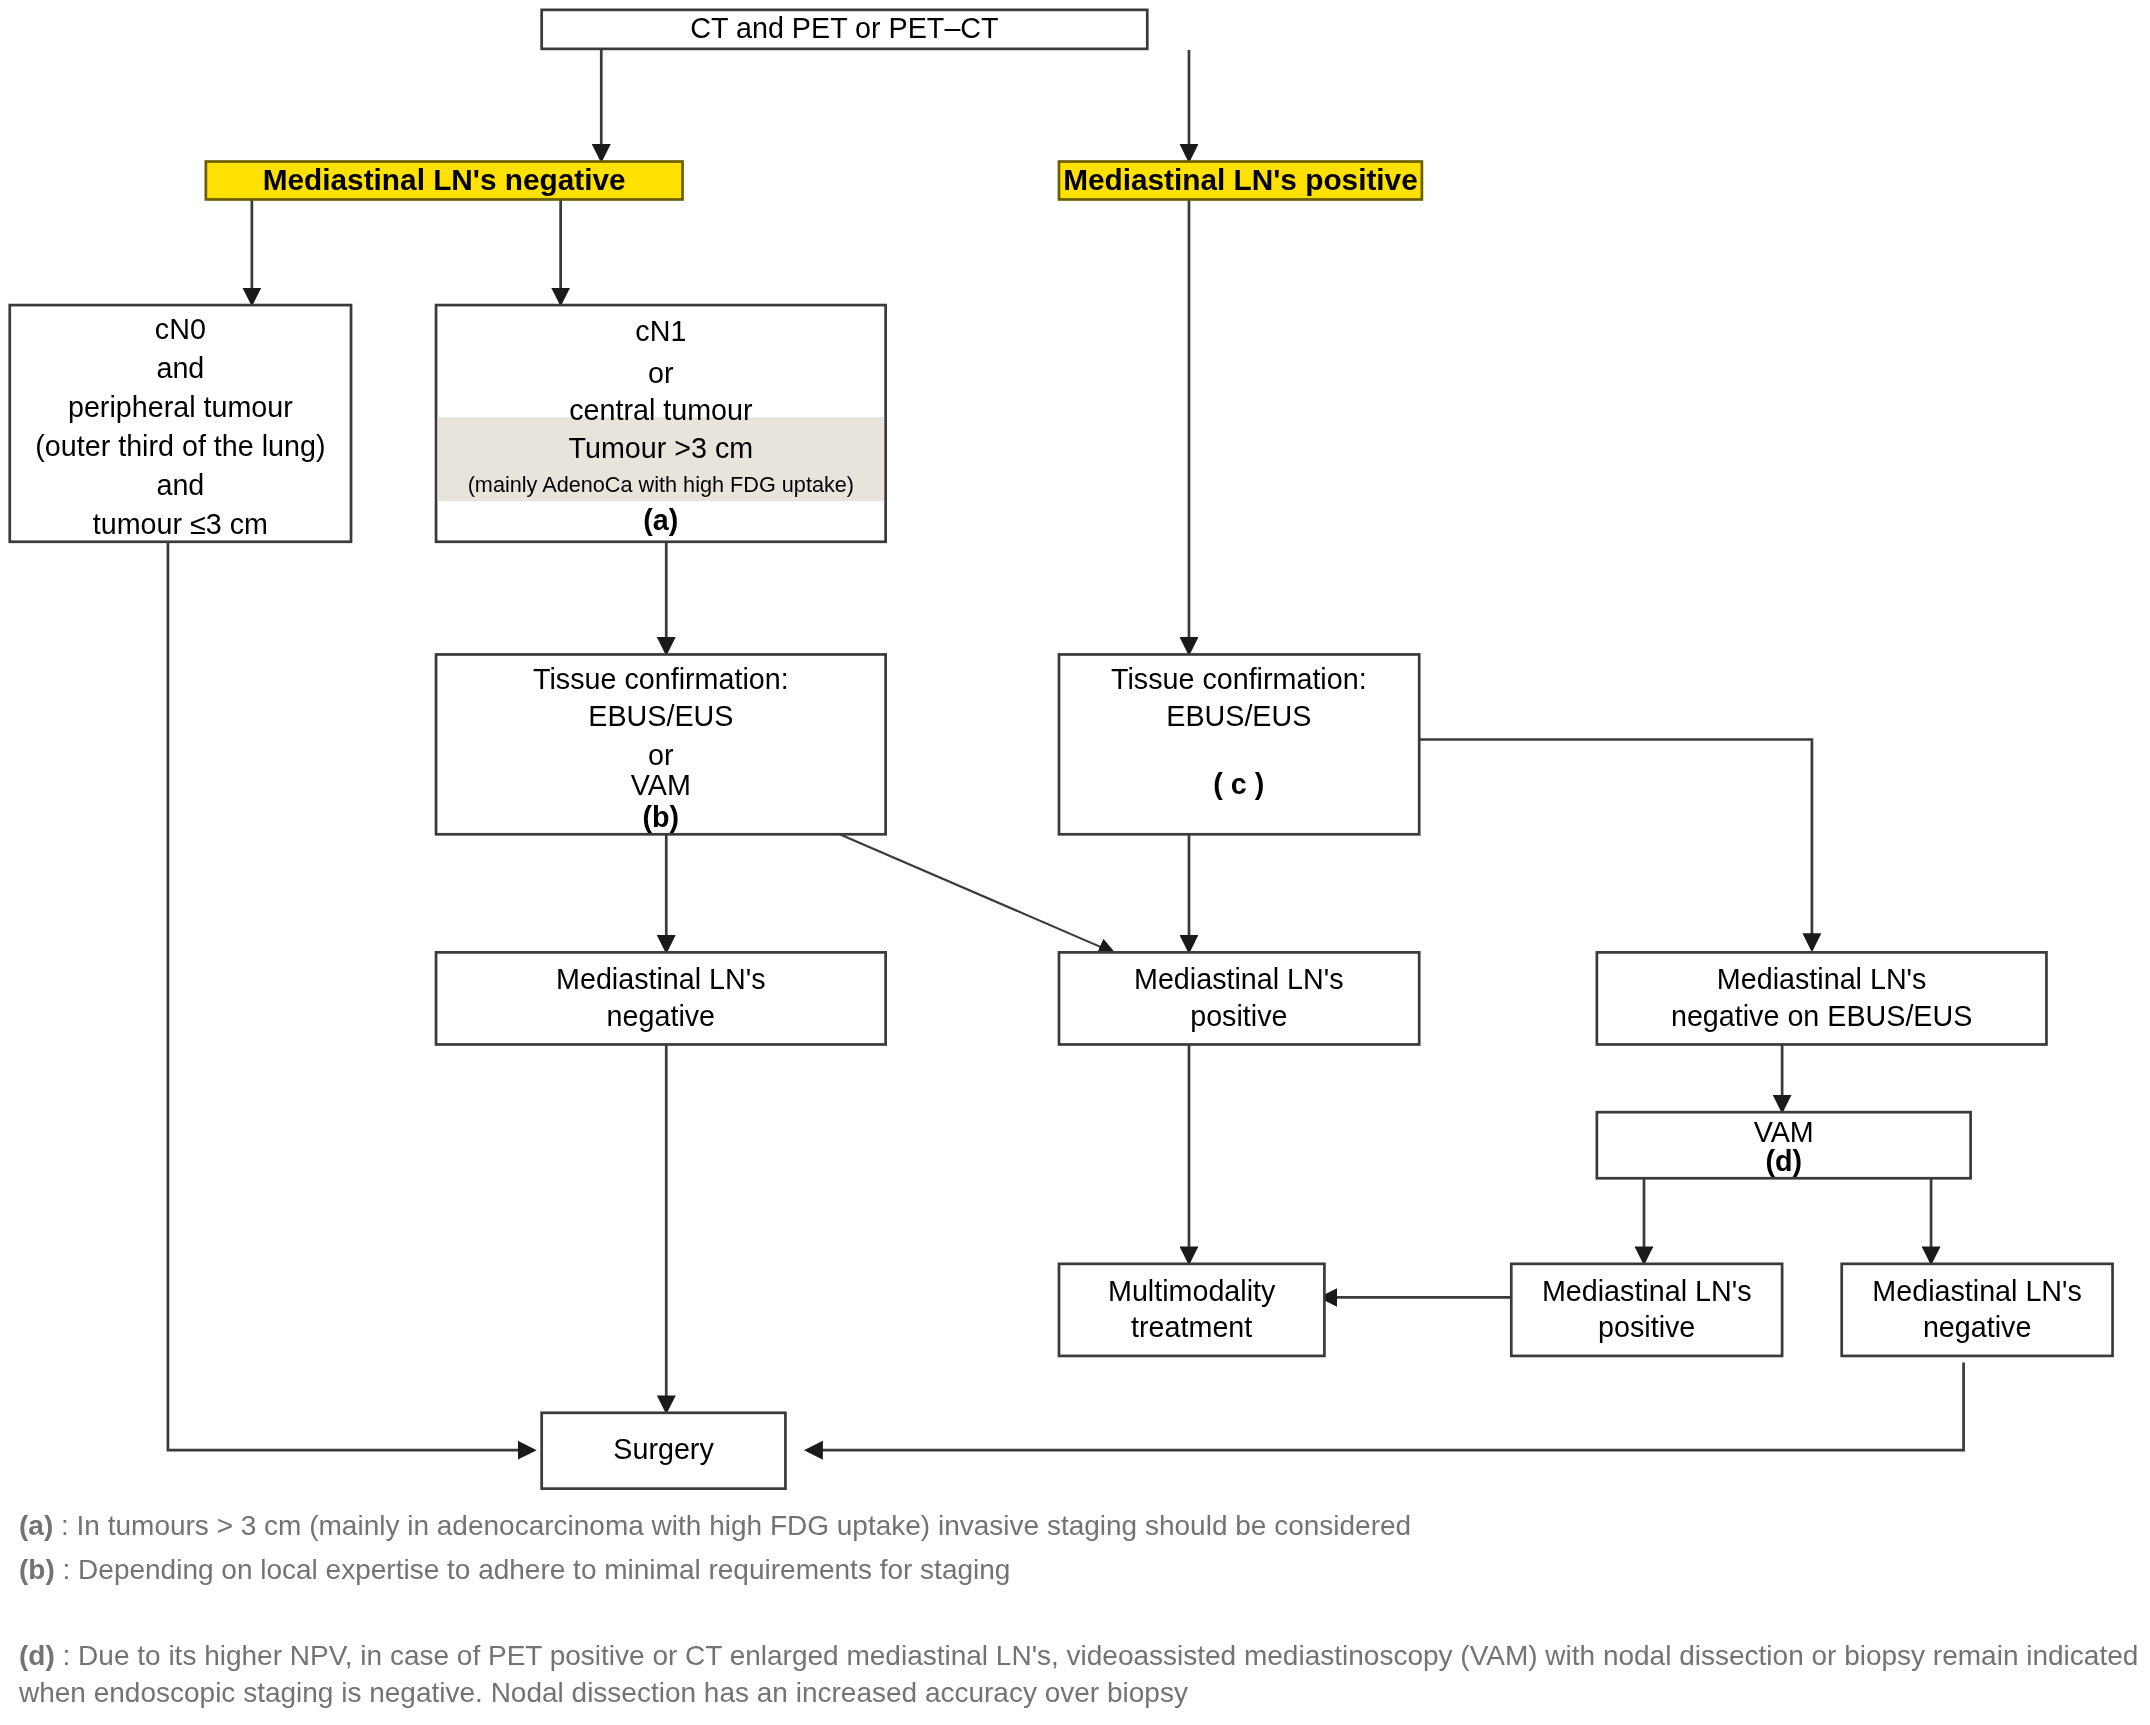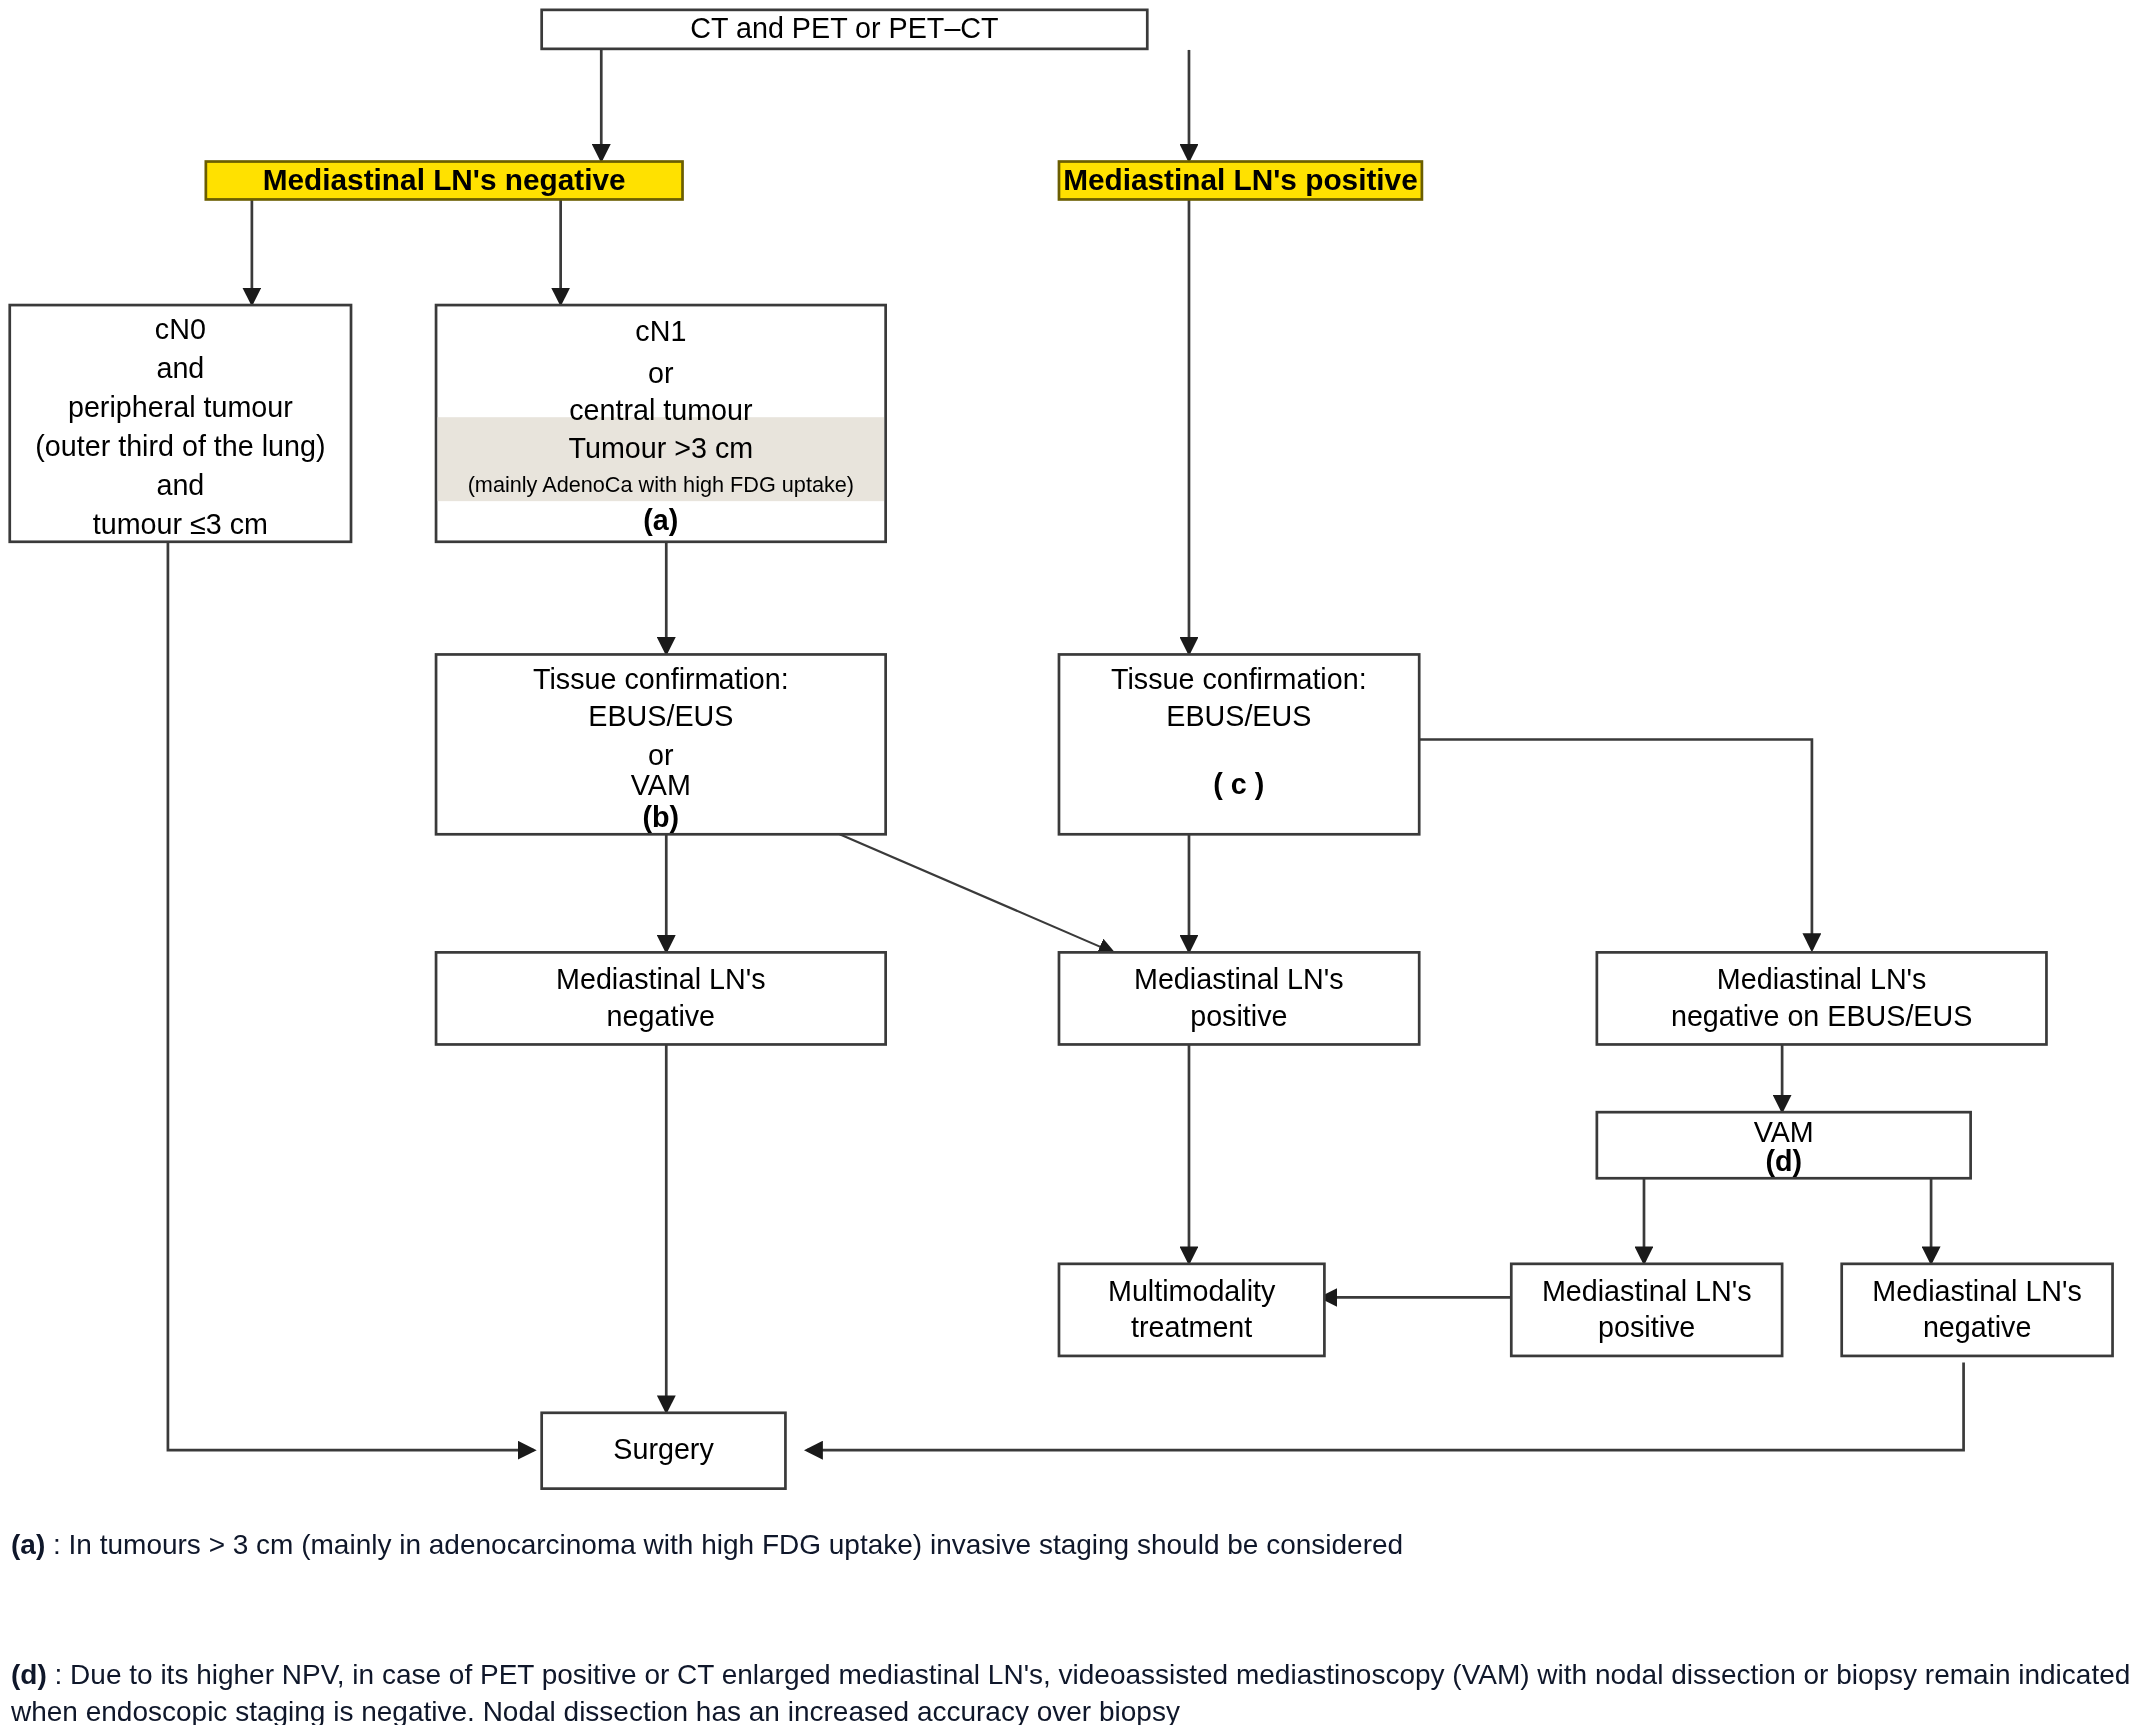--- a/index.html
+++ b/index.html
@@ -61,27 +61,26 @@
   }
   .node-text.bold {
     font-weight: bold;
   }
   .node-text.yellowtxt {
     font-weight: bold;
     font-size: 55px;
   }
   .footnote {
     position: absolute;
-    left: 11px;
+    left: 19px;
     font-size: 28px;
     line-height: 1.32;
-    color: #0f172a;
+    color: #737373;
     font-family: "Liberation Sans", sans-serif;
     width: 2128px;
-    margin-top: 19px;
   }
   .footnote b { font-weight: bold; }
 </style>
 </head>
 <body>
 
 <div id="page">
 
   <svg id="flow-svg" viewBox="0 0 3971 3186">
     <defs>
@@ -226,18 +225,21 @@
     <g>
       <rect class="node-rect" x="1000" y="2608" width="450" height="140"></rect>
       <text class="node-text" x="1225" y="2680">Surgery</text>
     </g>
 
   </svg>
 
   <div class="footnote" style="top:1508px;">
     <b>(a)</b><span> : In tumours &gt; 3 cm (mainly in adenocarcinoma with high FDG uptake) invasive staging should be considered</span>
   </div>
+  <div class="footnote" style="top:1552px;">
+    <b>(b)</b><span> : Depending on local expertise to adhere to minimal requirements for staging</span>
+  </div>
   <div class="footnote" style="top:1638px;">
     <b>(d)</b><span> : Due to its higher NPV, in case of PET positive or CT enlarged mediastinal LN's, videoassisted mediastinoscopy (VAM) with nodal dissection or biopsy remain indicated when endoscopic staging is negative. Nodal dissection has an increased accuracy over biopsy</span>
   </div>
 
 </div>
 
 
 </body></html>

